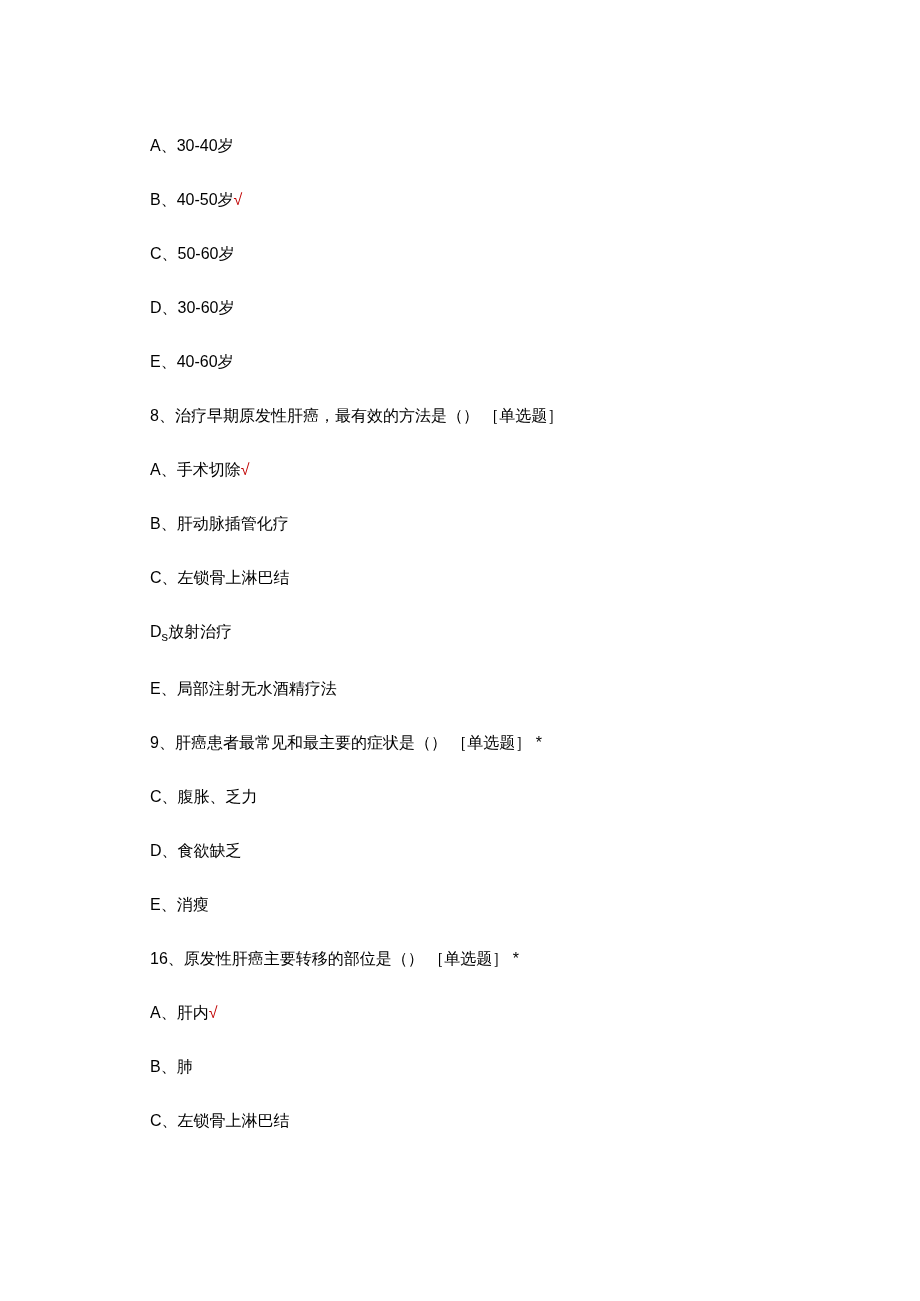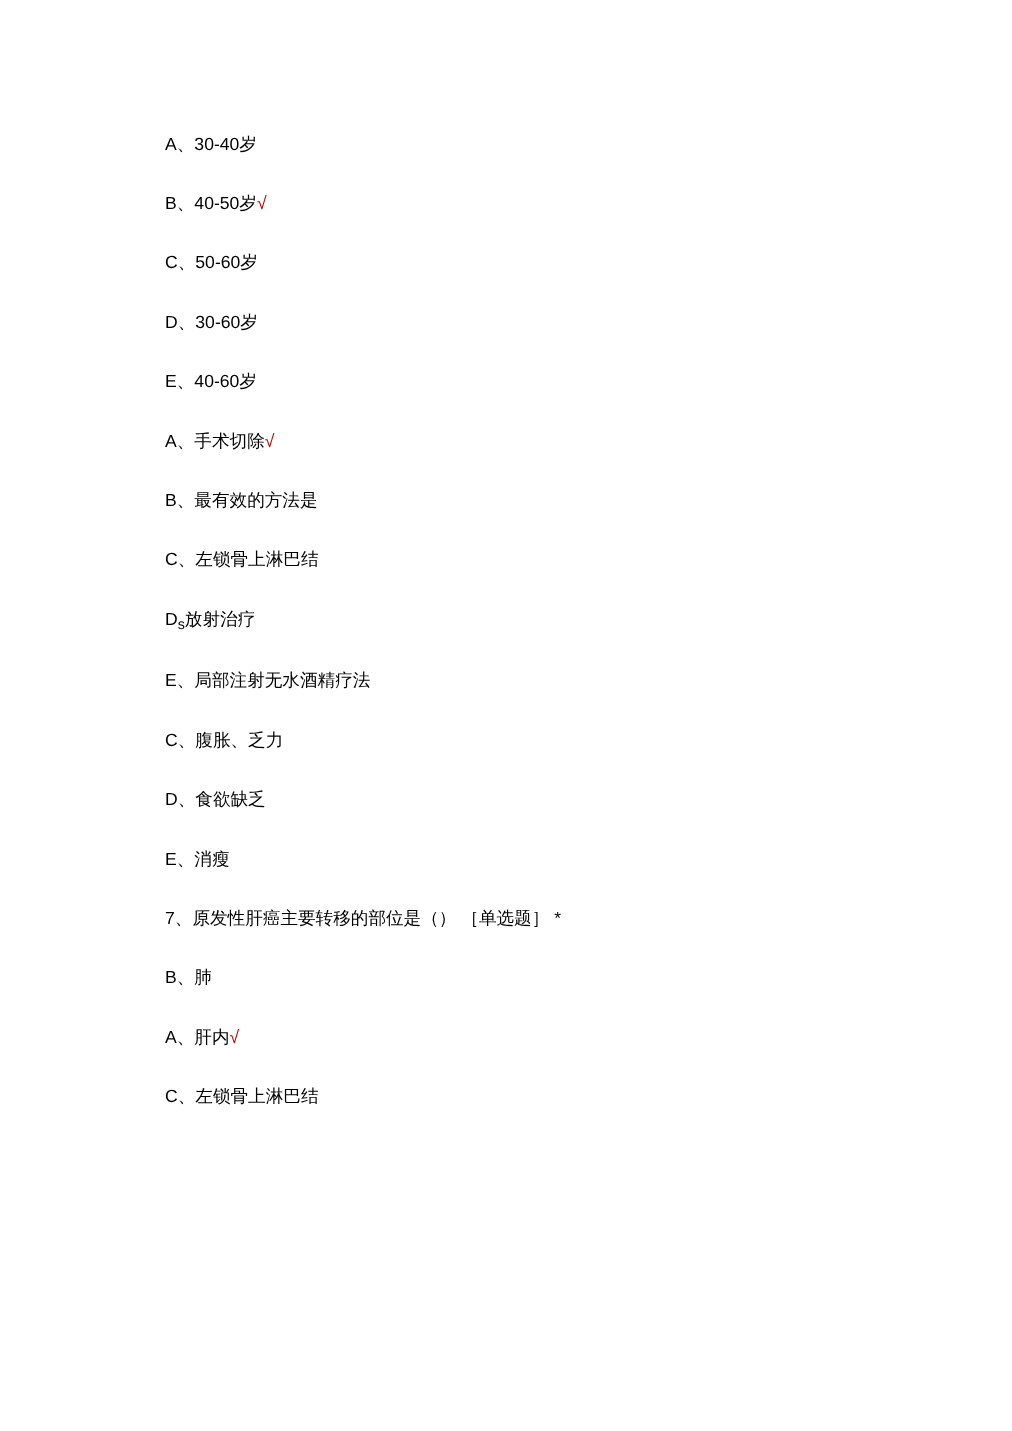--- a/index.html
+++ b/index.html
@@ -13,20 +13,21 @@
   .page {
     padding: 120px 150px 60px 150px;
     box-sizing: border-box;
     width: 920px;
   }
   .line {
     font-size: 16px;
     line-height: 1.5;
     margin-bottom: 30px;
     color: #000;
+    margin-top: 14px;
   }
   .check {
     color: #c00000;
   }
   .sub {
     font-size: 13px;
     vertical-align: sub;
   }
 </style>
 </head>
@@ -37,42 +38,44 @@
   <div class="line">A、30-40岁</div>
 
   <div class="line">
     <span>B、40-50岁</span><span class="check">√</span>
   </div>
 
   <div class="line">C、50-60岁</div>
   <div class="line">D、30-60岁</div>
   <div class="line">E、40-60岁</div>
 
+  <div class="line">8、治疗早期原发性肝癌，最有效的方法是（） ［单选题］</div>
 
   <div class="line">
     <span>A、手术切除</span><span class="check">√</span>
   </div>
 
-  <div class="line">B、最有效的方法是</div>
+  <div class="line">B、肝动脉插管化疗</div>
   <div class="line">C、左锁骨上淋巴结</div>
 
   <div class="line">
     <span>D</span><span class="sub">s</span><span>放射治疗</span>
   </div>
 
   <div class="line">E、局部注射无水酒精疗法</div>
 
+  <div class="line">9、肝癌患者最常见和最主要的症状是（） ［单选题］ *</div>
 
 
   <div class="line">C、腹胀、乏力</div>
   <div class="line">D、食欲缺乏</div>
   <div class="line">E、消瘦</div>
 
-  <div class="line">7、原发性肝癌主要转移的部位是（） ［单选题］ *</div>
-
-  <div class="line">B、肺</div>
+  <div class="line">16、原发性肝癌主要转移的部位是（） ［单选题］ *</div>
 
   <div class="line">
     <span>A、肝内</span><span class="check">√</span>
   </div>
+
+  <div class="line">B、肺</div>
   <div class="line">C、左锁骨上淋巴结</div>
 
 </div>
 
 </body></html>

